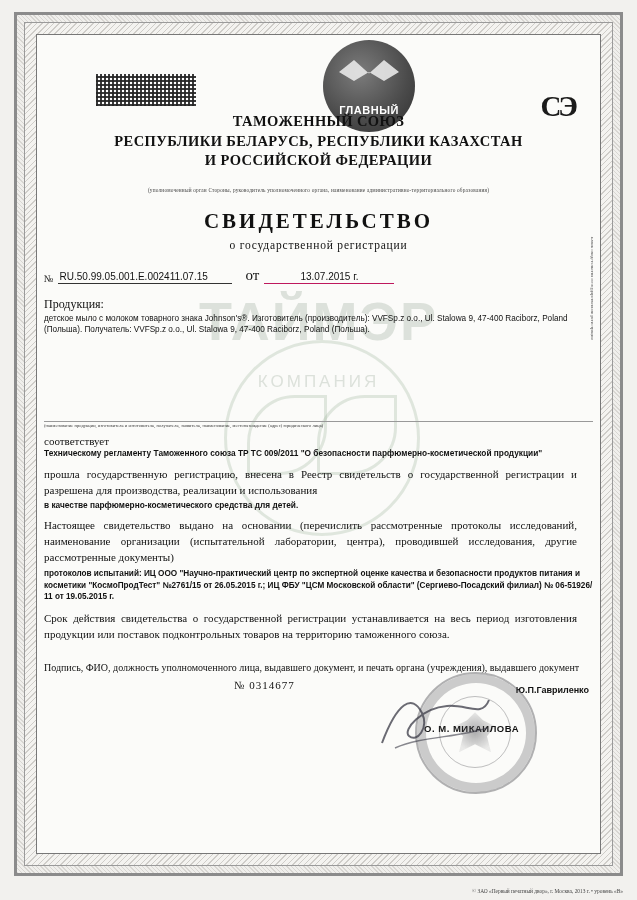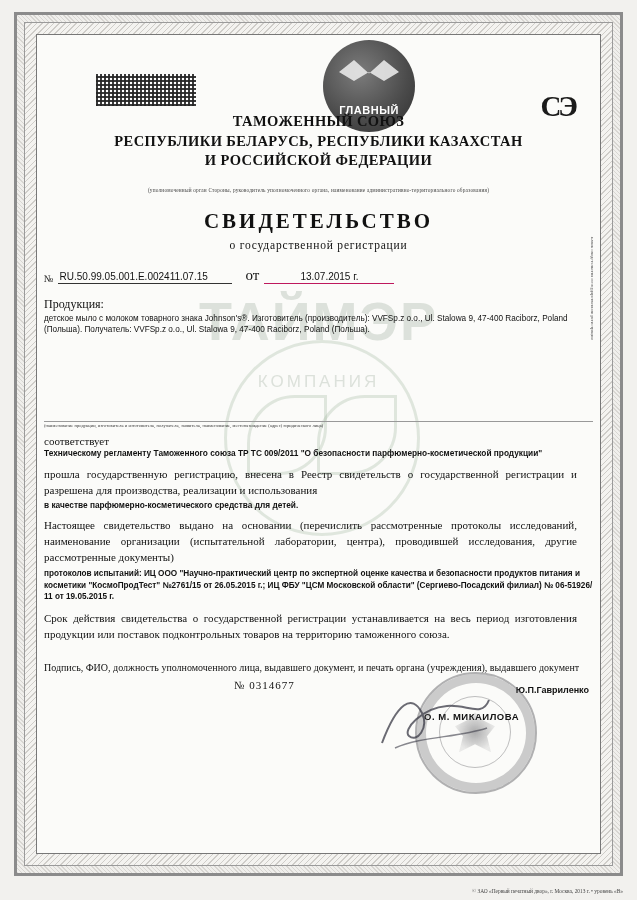--- a/index.html
+++ b/index.html
@@ -276,21 +276,21 @@
     position: absolute;
     right: 4px;
     top: 24px;
     font-family: "Liberation Sans", sans-serif;
     font-size: 9px;
     font-weight: bold;
   }
   .sign-name2 {
     position: absolute;
     right: 74px;
-    top: 50px;
+    top: 62px;
     font-family: "Liberation Sans", sans-serif;
     font-size: 9.5px;
     font-weight: bold;
     letter-spacing: .5px;
     text-align: right;
   }
   .blank-no {
     position: absolute;
     left: 190px;
     bottom: -18px;

